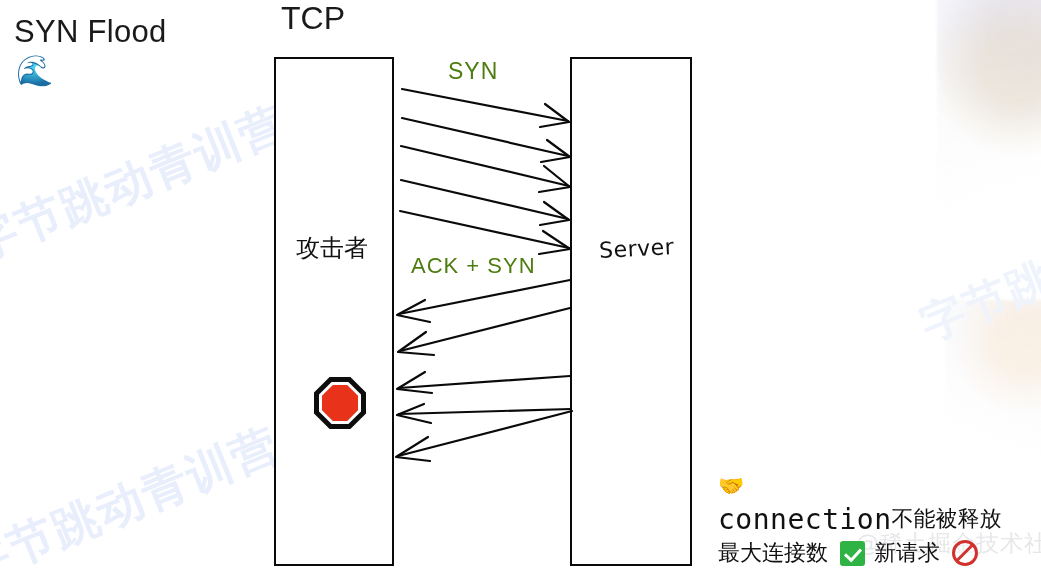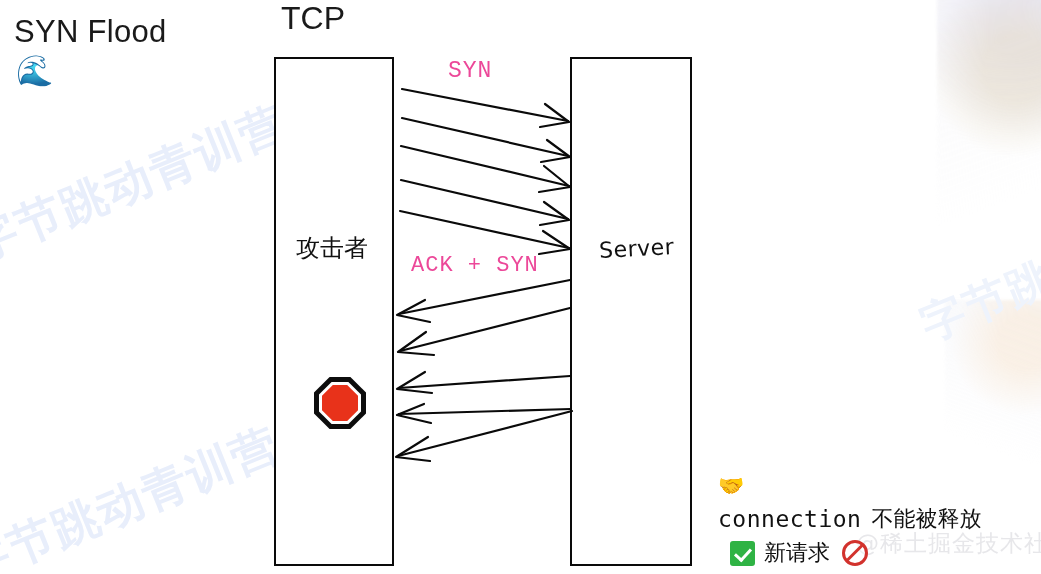--- a/index.html
+++ b/index.html
@@ -113,22 +113,22 @@
     font-size: 22px;
     font-family: "DejaVu Sans", sans-serif;
     transform: rotate(-3deg);
     letter-spacing: .5px;
   }
 
   
   .flow-label {
     position: absolute;
     white-space: nowrap;
-    color: #ec4899;
-    font-family: Liberation Mono, monospace;
+    color: #4d7c0f;
+    font-family: Liberation Sans, sans-serif;
   }
   #syn-label     { left: 448px; top: 58px;  font-size: 23px; letter-spacing: 1px; }
   #acksyn-label  { left: 411px; top: 253px; font-size: 22px; letter-spacing: 1px; }
 
   
   #stop-sign {
     position: absolute;
     left: 314px; top: 377px;
     width: 52px; height: 52px;
     font-size: 50px;
@@ -168,21 +168,21 @@
   .note-line {
     display: flex;
     align-items: center;
     white-space: nowrap;
     color: #111;
     margin-bottom: 4px;
     height: 30px;
   }
   .note-emoji { font-size: 21px; margin-right: 10px; line-height: 1; }
   .note-zh { font-size: 22px; font-family: "DejaVu Sans", sans-serif; }
-  .note-mono { font-size: 23px; font-family: "DejaVu Sans Mono", monospace; letter-spacing: .5px; }
+  .note-mono { font-size: 28px; font-family: "DejaVu Sans Mono", monospace; letter-spacing: .5px; }
 
   .badge-ok {
     display: inline-block;
     width: 25px; height: 25px;
     background: #2fb344;
     border-radius: 3px;
     position: relative;
     margin: 0 9px 0 12px;
     flex: 0 0 auto;
   }
@@ -293,24 +293,25 @@
   <div class="wm-juejin">@稀土掘金技术社区</div>
 
   <div id="notes">
 
     <div class="note-line">
       <span class="note-emoji">🤝</span>
     </div>
 
     <div class="note-line">
       <span class="note-mono">connection</span>
-      <span class="note-zh" style="margin-left:10px">不能被释放</span>
+      <span class="note-zh" style="">不能被释放</span>
     </div>
 
     <div class="note-line">
+      <span class="note-zh">最大连接数</span>
       <span class="badge-ok"></span>
       <span class="note-zh">新请求</span>
       <span class="badge-no"></span>
     </div>
 
   </div>
 
 </div>
 
 </body></html>

